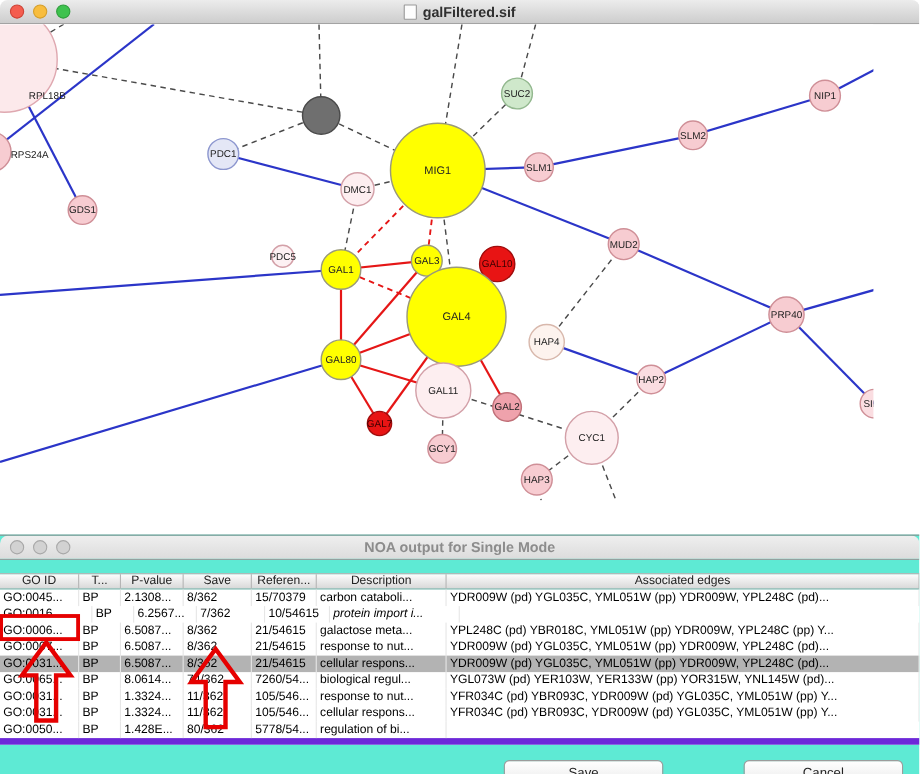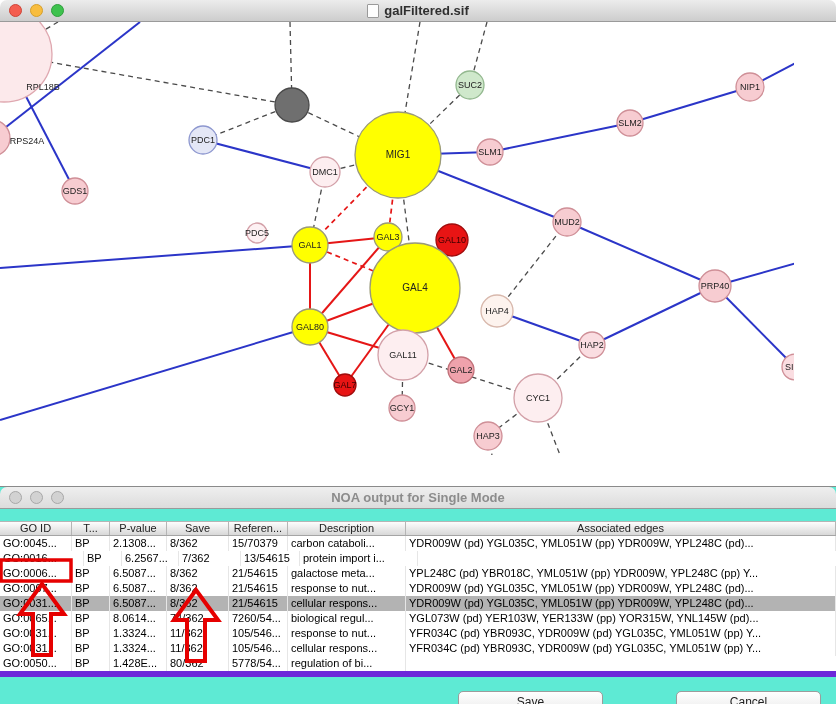--- a/index.html
+++ b/index.html
@@ -199,22 +199,22 @@
             <div class="td" style="width: 62px;">8/362</div>
             <div class="td" style="width: 59px;">15/70379</div>
             <div class="td" style="width: 118px;">carbon cataboli...</div>
             <div class="td" style="width: 430px;">YDR009W (pd) YGL035C, YML051W (pp) YDR009W, YPL248C (pd)...</div>
           </div>
           <div class="tr">
             <div class="td" style="width: 84px;">GO:0016...</div>
             <div class="td" style="width: 38px;">BP</div>
             <div class="td" style="width: 57px;">6.2567...</div>
             <div class="td" style="width: 62px;">7/362</div>
-            <div class="td" style="width: 59px;">13/54615</div>
-            <div class="td" style="width: 118px;">protein import i...</div>
+            <div class="td" style="width: 59px;">10/54615</div>
+            <div class="td" style="width: 118px; font-style: italic;">protein import i...</div>
           </div>
           <div class="tr">
             <div class="td" style="width: 72px;">GO:0006...</div>
             <div class="td" style="width: 38px;">BP</div>
             <div class="td" style="width: 57px;">6.5087...</div>
             <div class="td" style="width: 62px;">8/362</div>
             <div class="td" style="width: 59px;">21/54615</div>
             <div class="td" style="width: 118px;">galactose meta...</div>
             <div class="td" style="width: 430px;">YPL248C (pd) YBR018C, YML051W (pp) YDR009W, YPL248C (pp) Y...</div>
           </div>

